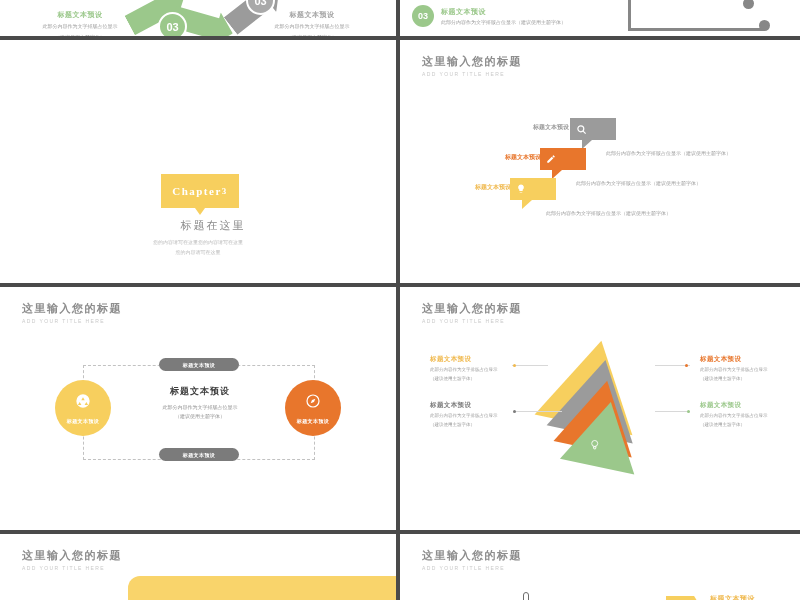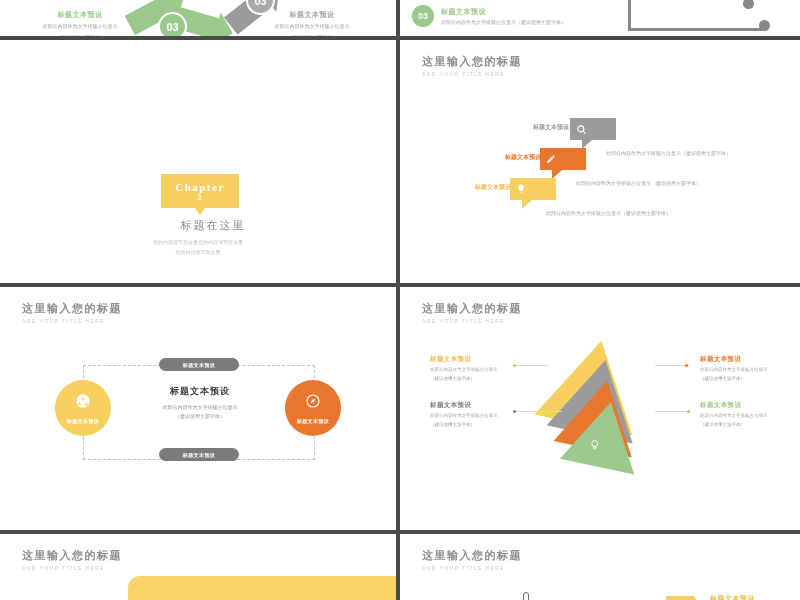--- a/index.html
+++ b/index.html
@@ -44,21 +44,21 @@
   
   .tr-row { position:absolute; display:flex; align-items:center; gap:7px; }
   .tr-circ { width:22px; height:22px; border-radius:50%; background:#9bc88b;
     color:#fff; font-size:9px; font-weight:bold; display:flex;
     align-items:center; justify-content:center; flex:0 0 auto; }
   .brk { position:absolute; border:3px solid #878787; }
   .dot { position:absolute; width:11px; height:11px; border-radius:50%; background:#878787; }
 
   
   .chapbox { position:absolute; left:161px; top:134px; width:78px; height:34px;
-    background:#f7cf5e; display:flex; flex-direction:column; align-items:center;
+    background:#f7cf5e; display:flex; flex-direction:row; align-items:center;
     justify-content:center; color:#fff; font-family:"Liberation Serif", serif;
     font-weight:bold; letter-spacing:1.5px; }
   .chapbox .c1 { font-size:11px; }
   .chapbox .c2 { font-size:9px; margin-top:-1px; }
   .chapbox:after { content:""; position:absolute; left:34px; bottom:-7px;
     border-left:5px solid transparent; border-right:5px solid transparent;
     border-top:7px solid #f7cf5e; }
   .chap-t { position:absolute; left:0; top:178px; width:426px; text-align:center;
     font-size:11px; color:#8a8a8a; letter-spacing:2px; }
   .chap-s { position:absolute; left:0; top:198px; width:396px; text-align:center;

